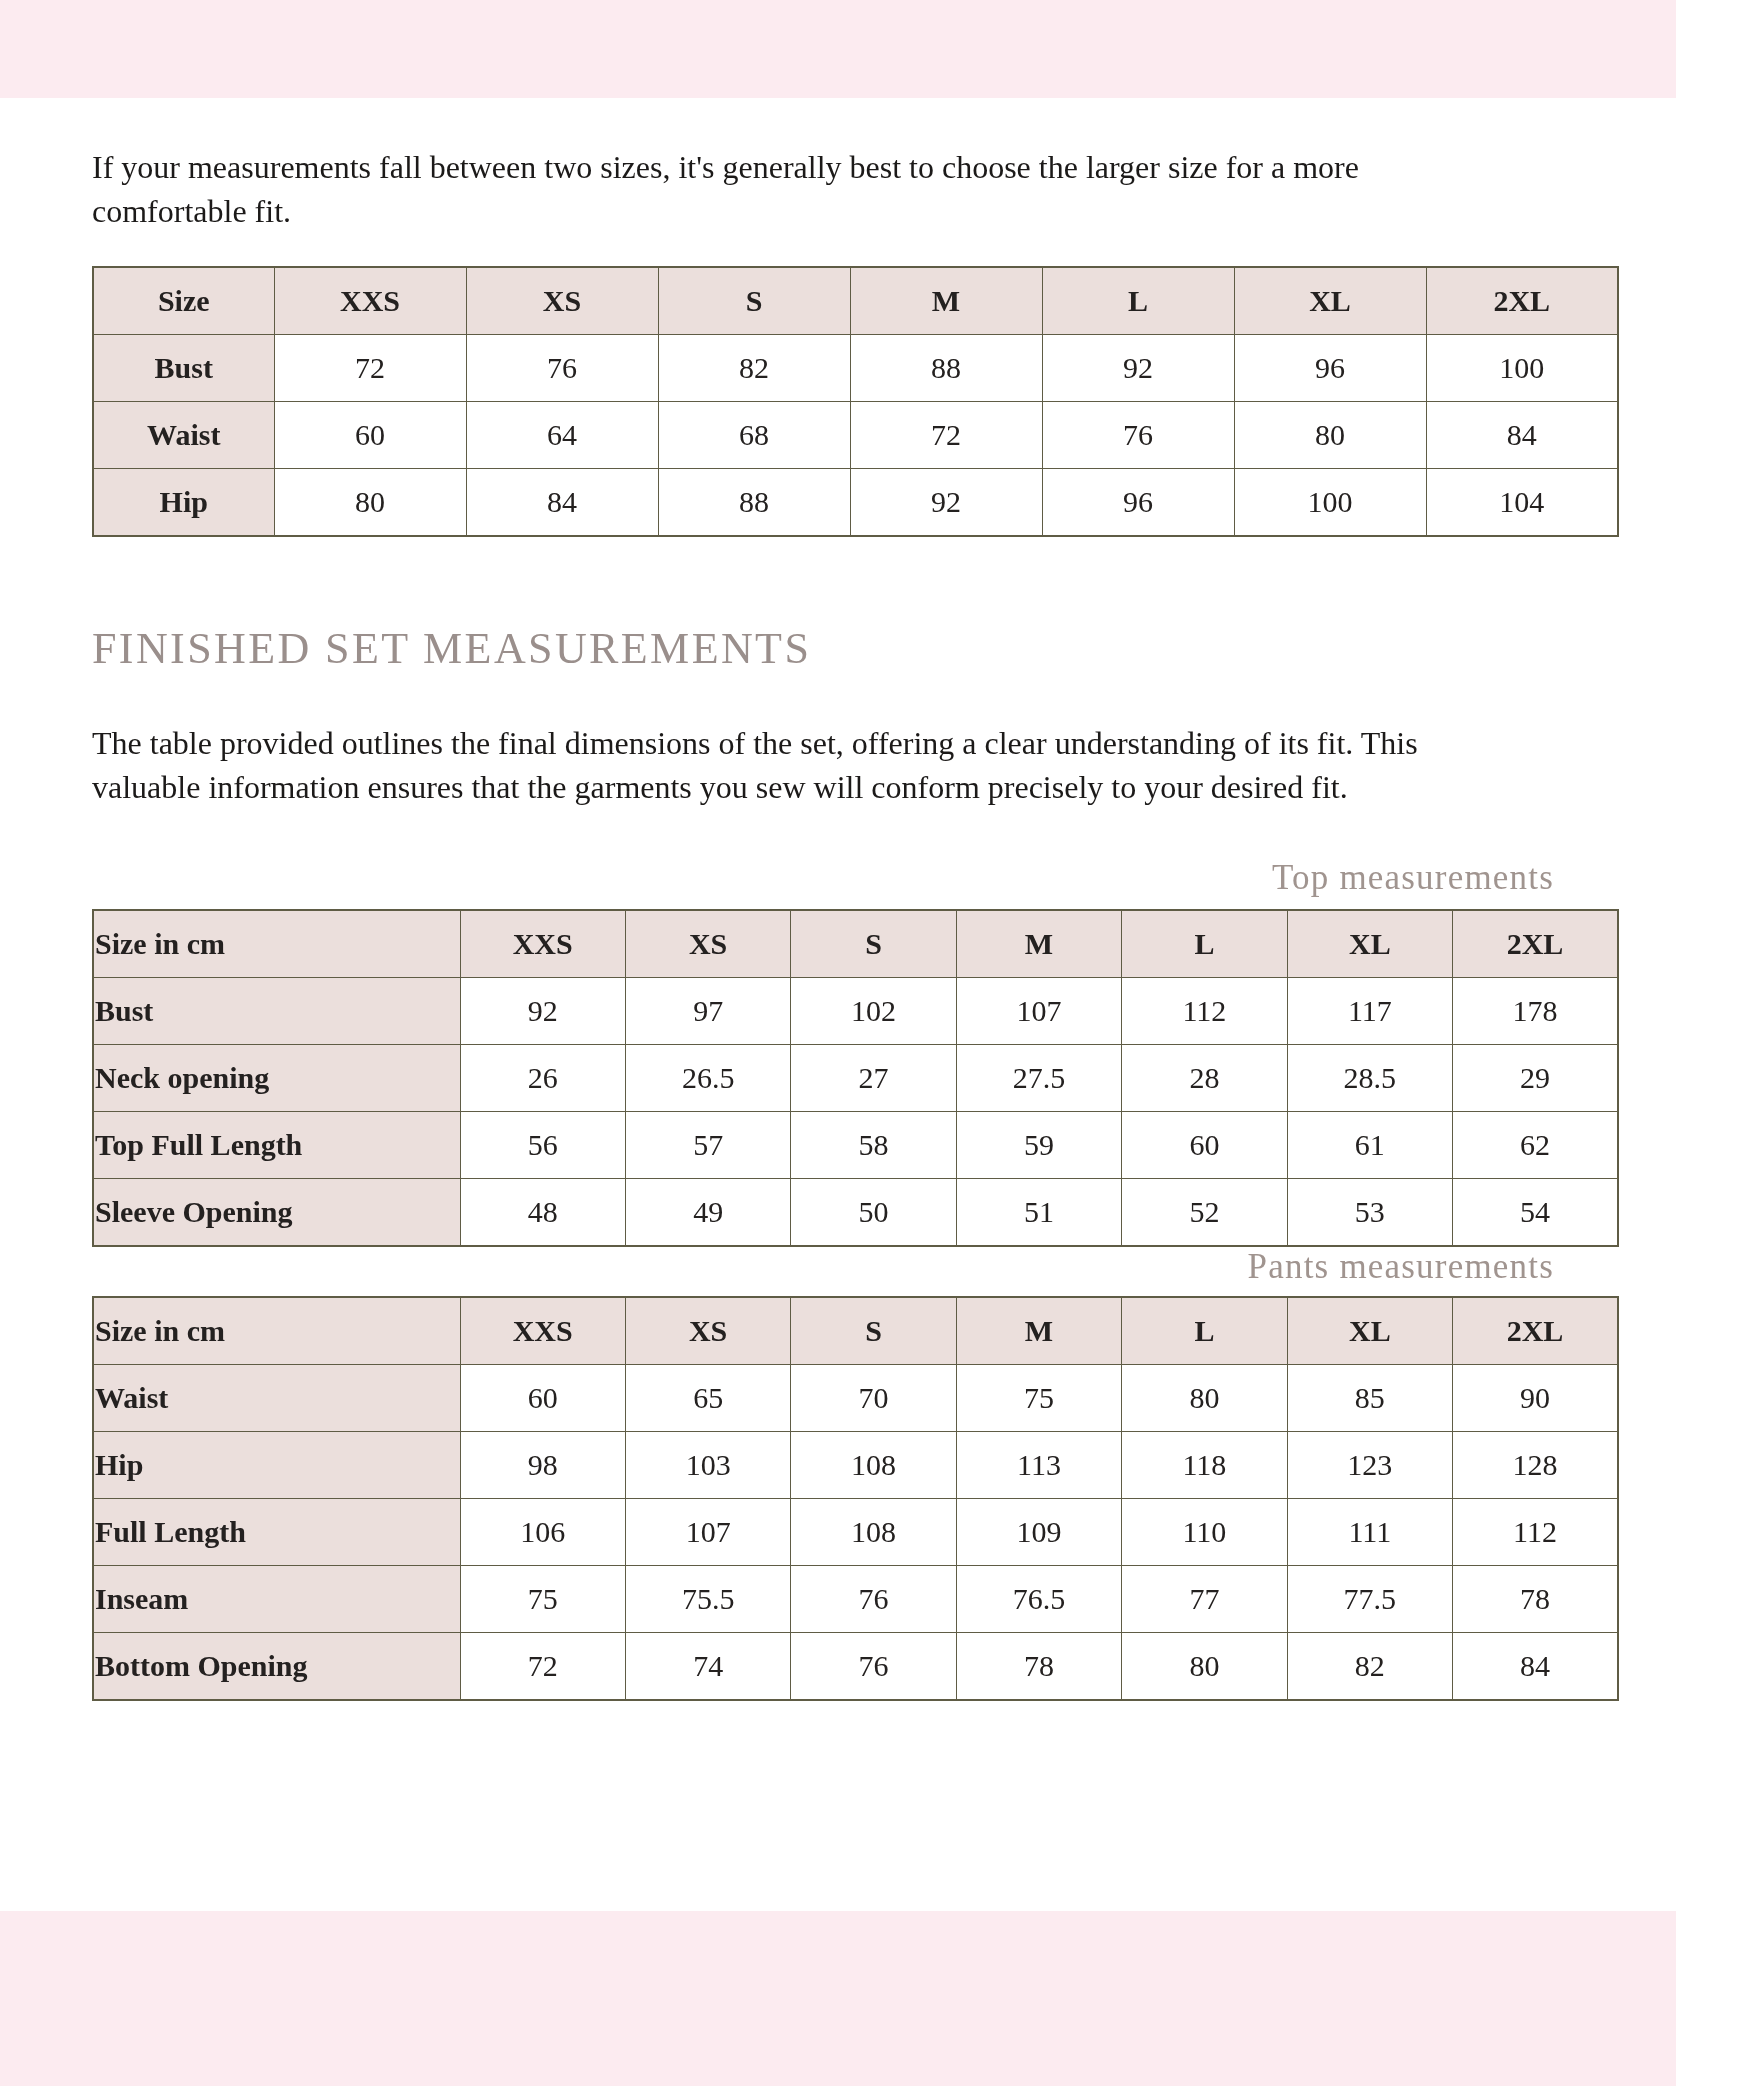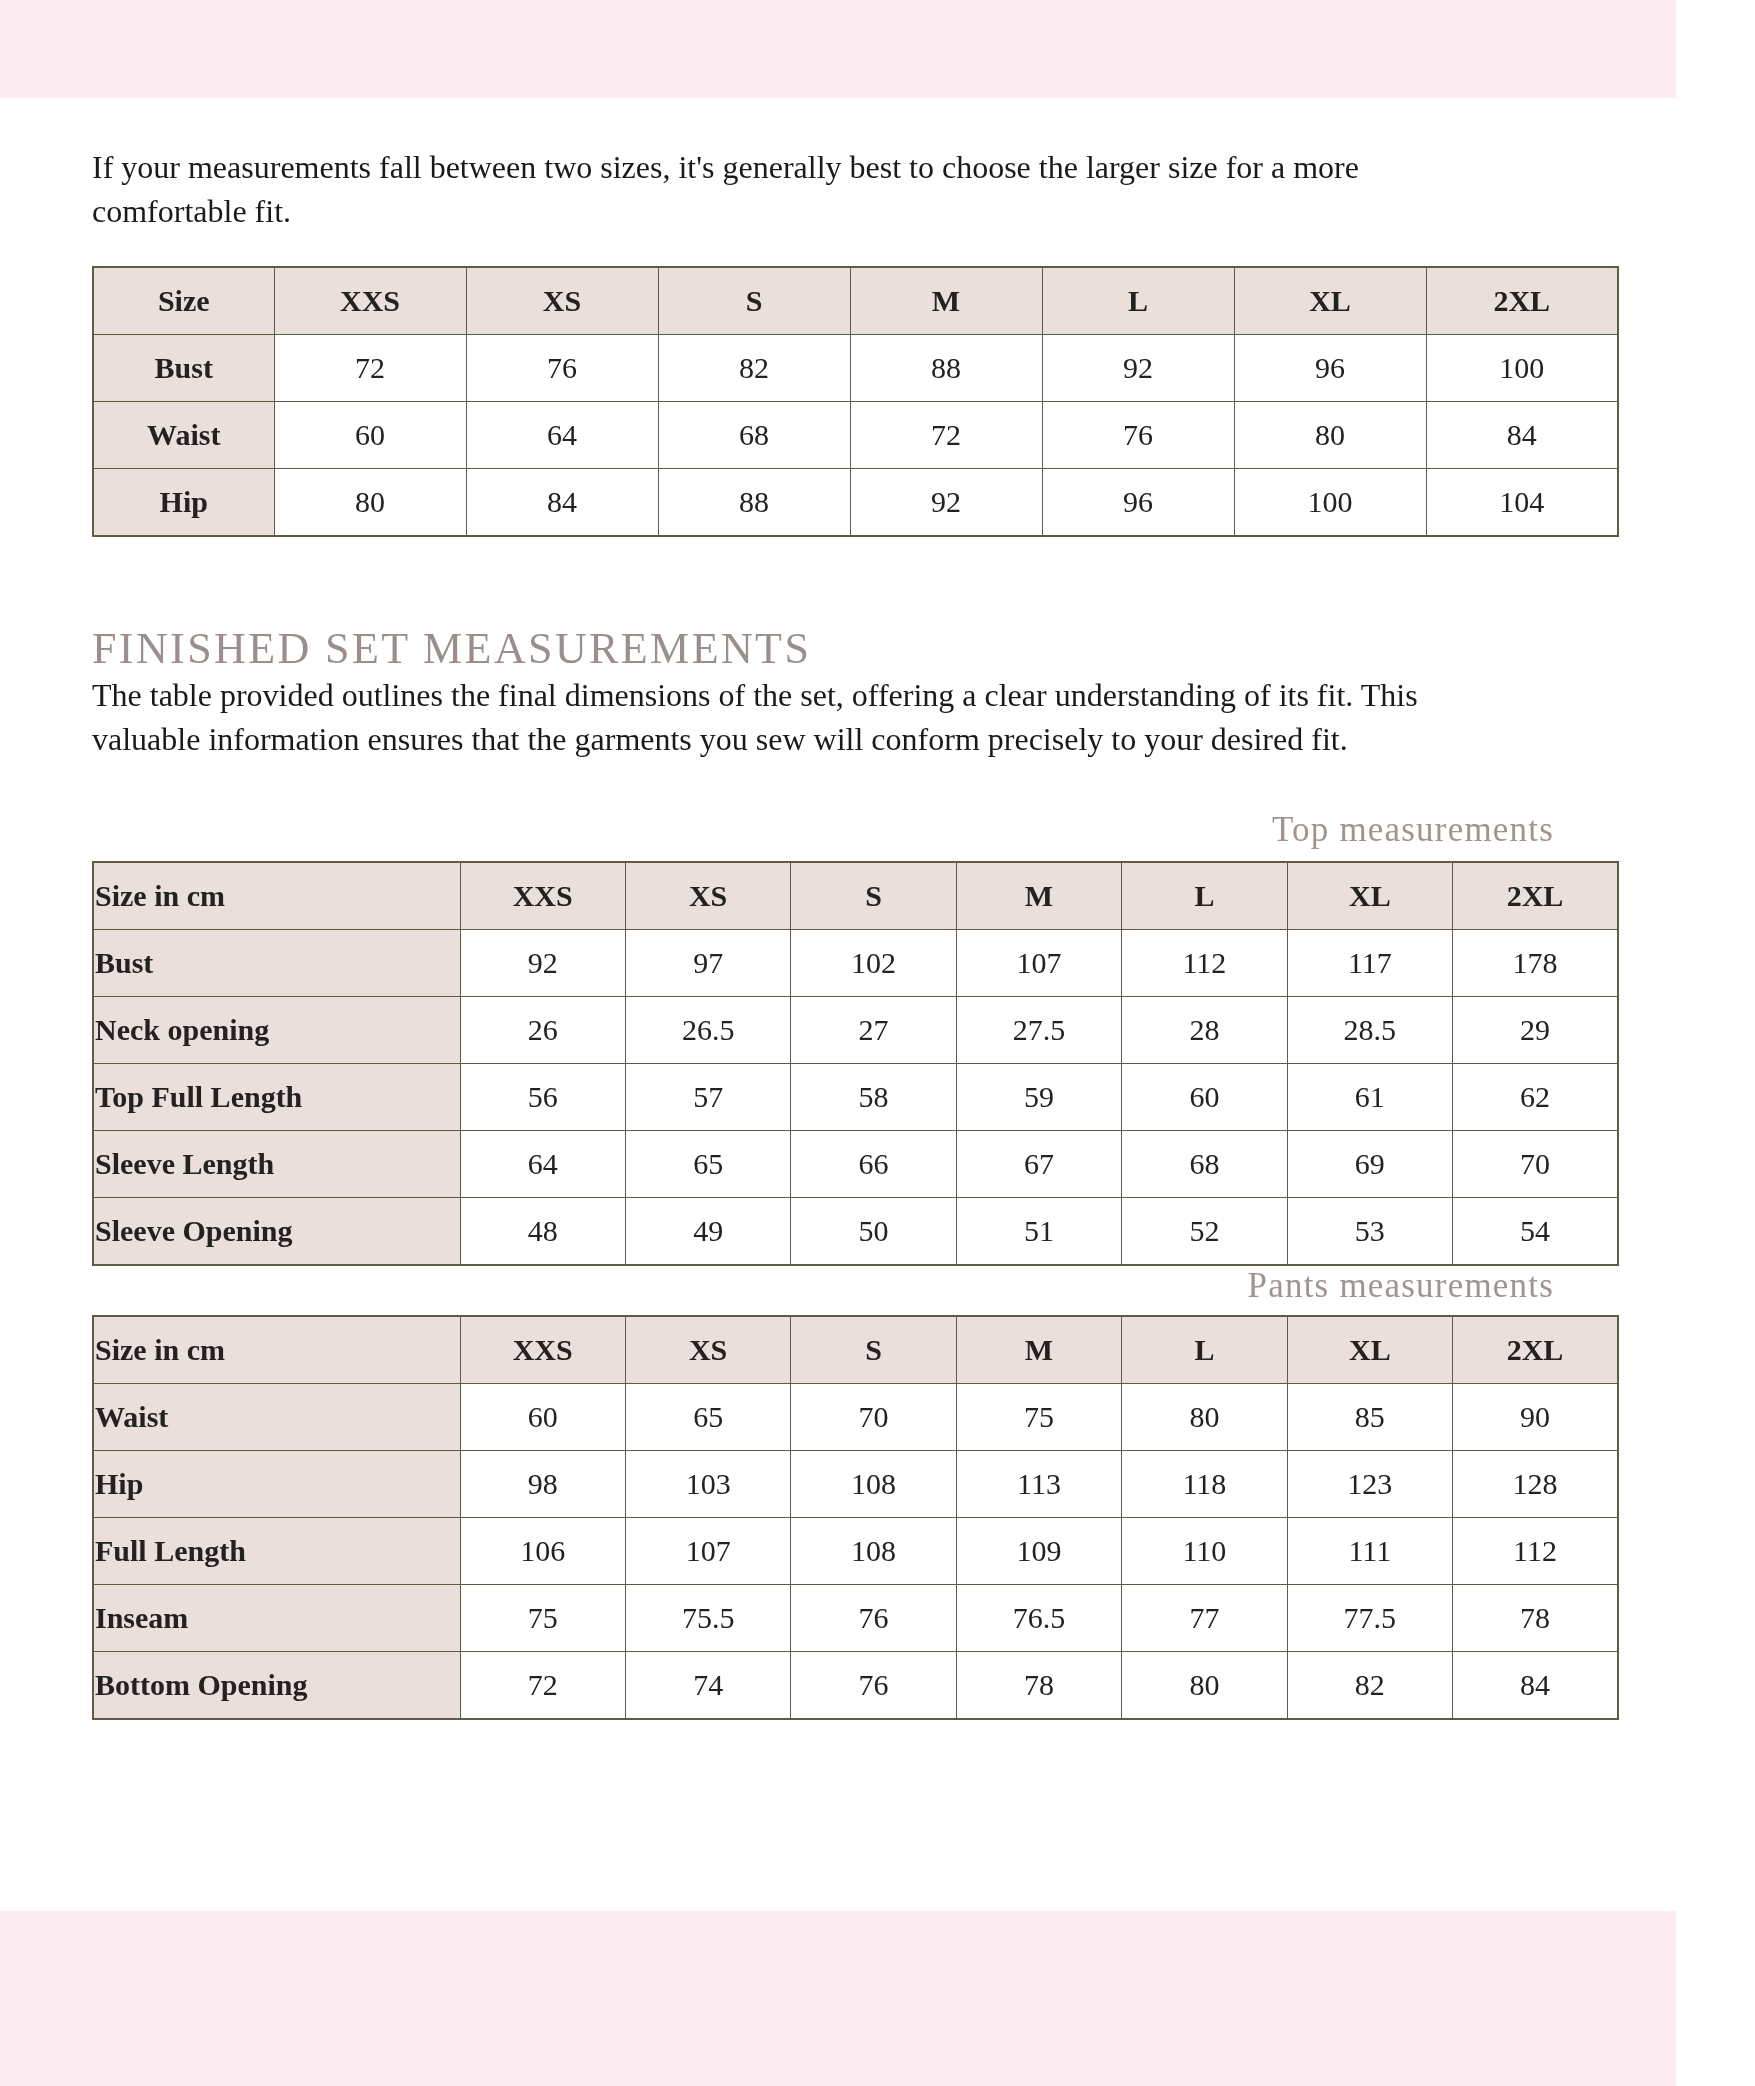--- a/index.html
+++ b/index.html
@@ -39,21 +39,21 @@
     white-space: pre-line;
   }
   p.intro { margin-top: 48px; }
   h1.section-heading {
     margin: 86px 0 0 0;
     font-size: 44px;
     font-weight: normal;
     letter-spacing: 2.4px;
     color: #9a8f8c;
   }
-  p.section-paragraph { }
+  p.section-paragraph { margin-top: 48px; }
   h2.table-title {
     margin: 0;
     font-size: 35px;
     font-weight: normal;
     letter-spacing: 1.2px;
     color: #a0948f;
     text-align: right;
   }
   h2.top-title { margin-top: 49px; }
   h2.pants-title { }
@@ -218,30 +218,20 @@
             <th scope="row">Top Full Length</th>
             <td>56</td>
             <td>57</td>
             <td>58</td>
             <td>59</td>
             <td>60</td>
             <td>61</td>
             <td>62</td>
           </tr>
           <tr>
-            <th scope="row">Sleeve Length</th>
-            <td>64</td>
-            <td>65</td>
-            <td>66</td>
-            <td>67</td>
-            <td>68</td>
-            <td>69</td>
-            <td>70</td>
-          </tr>
-          <tr>
             <th scope="row">Sleeve Opening</th>
             <td>48</td>
             <td>49</td>
             <td>50</td>
             <td>51</td>
             <td>52</td>
             <td>53</td>
             <td>54</td>
           </tr>
         </tbody>

